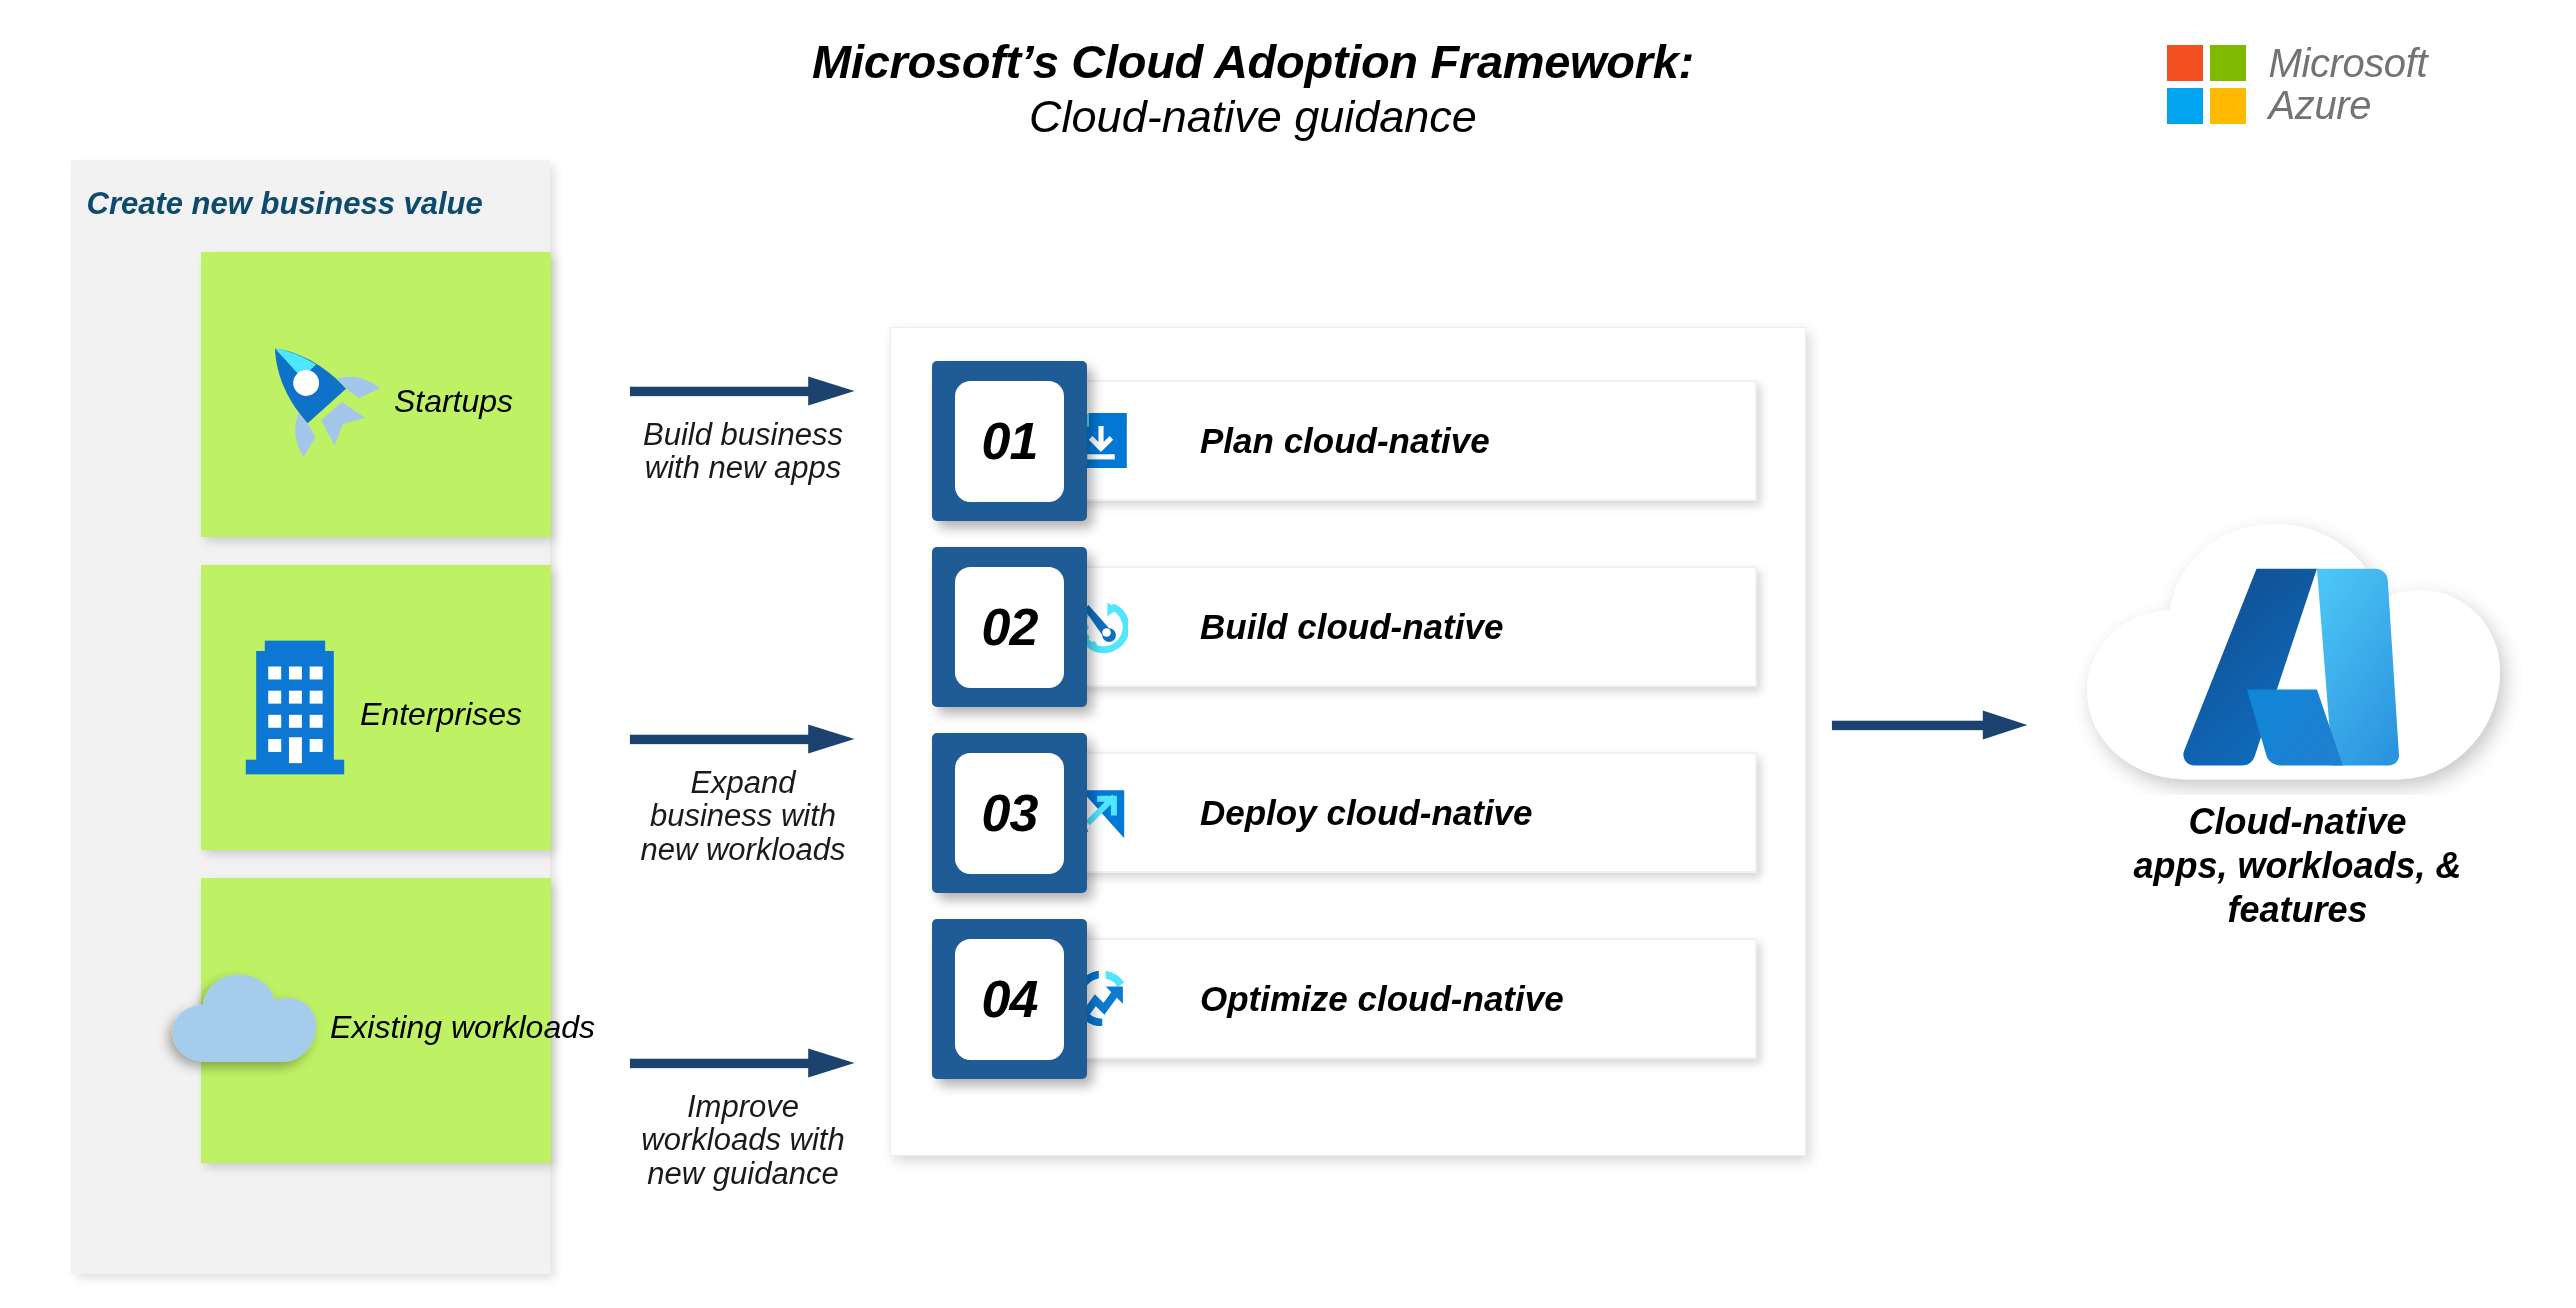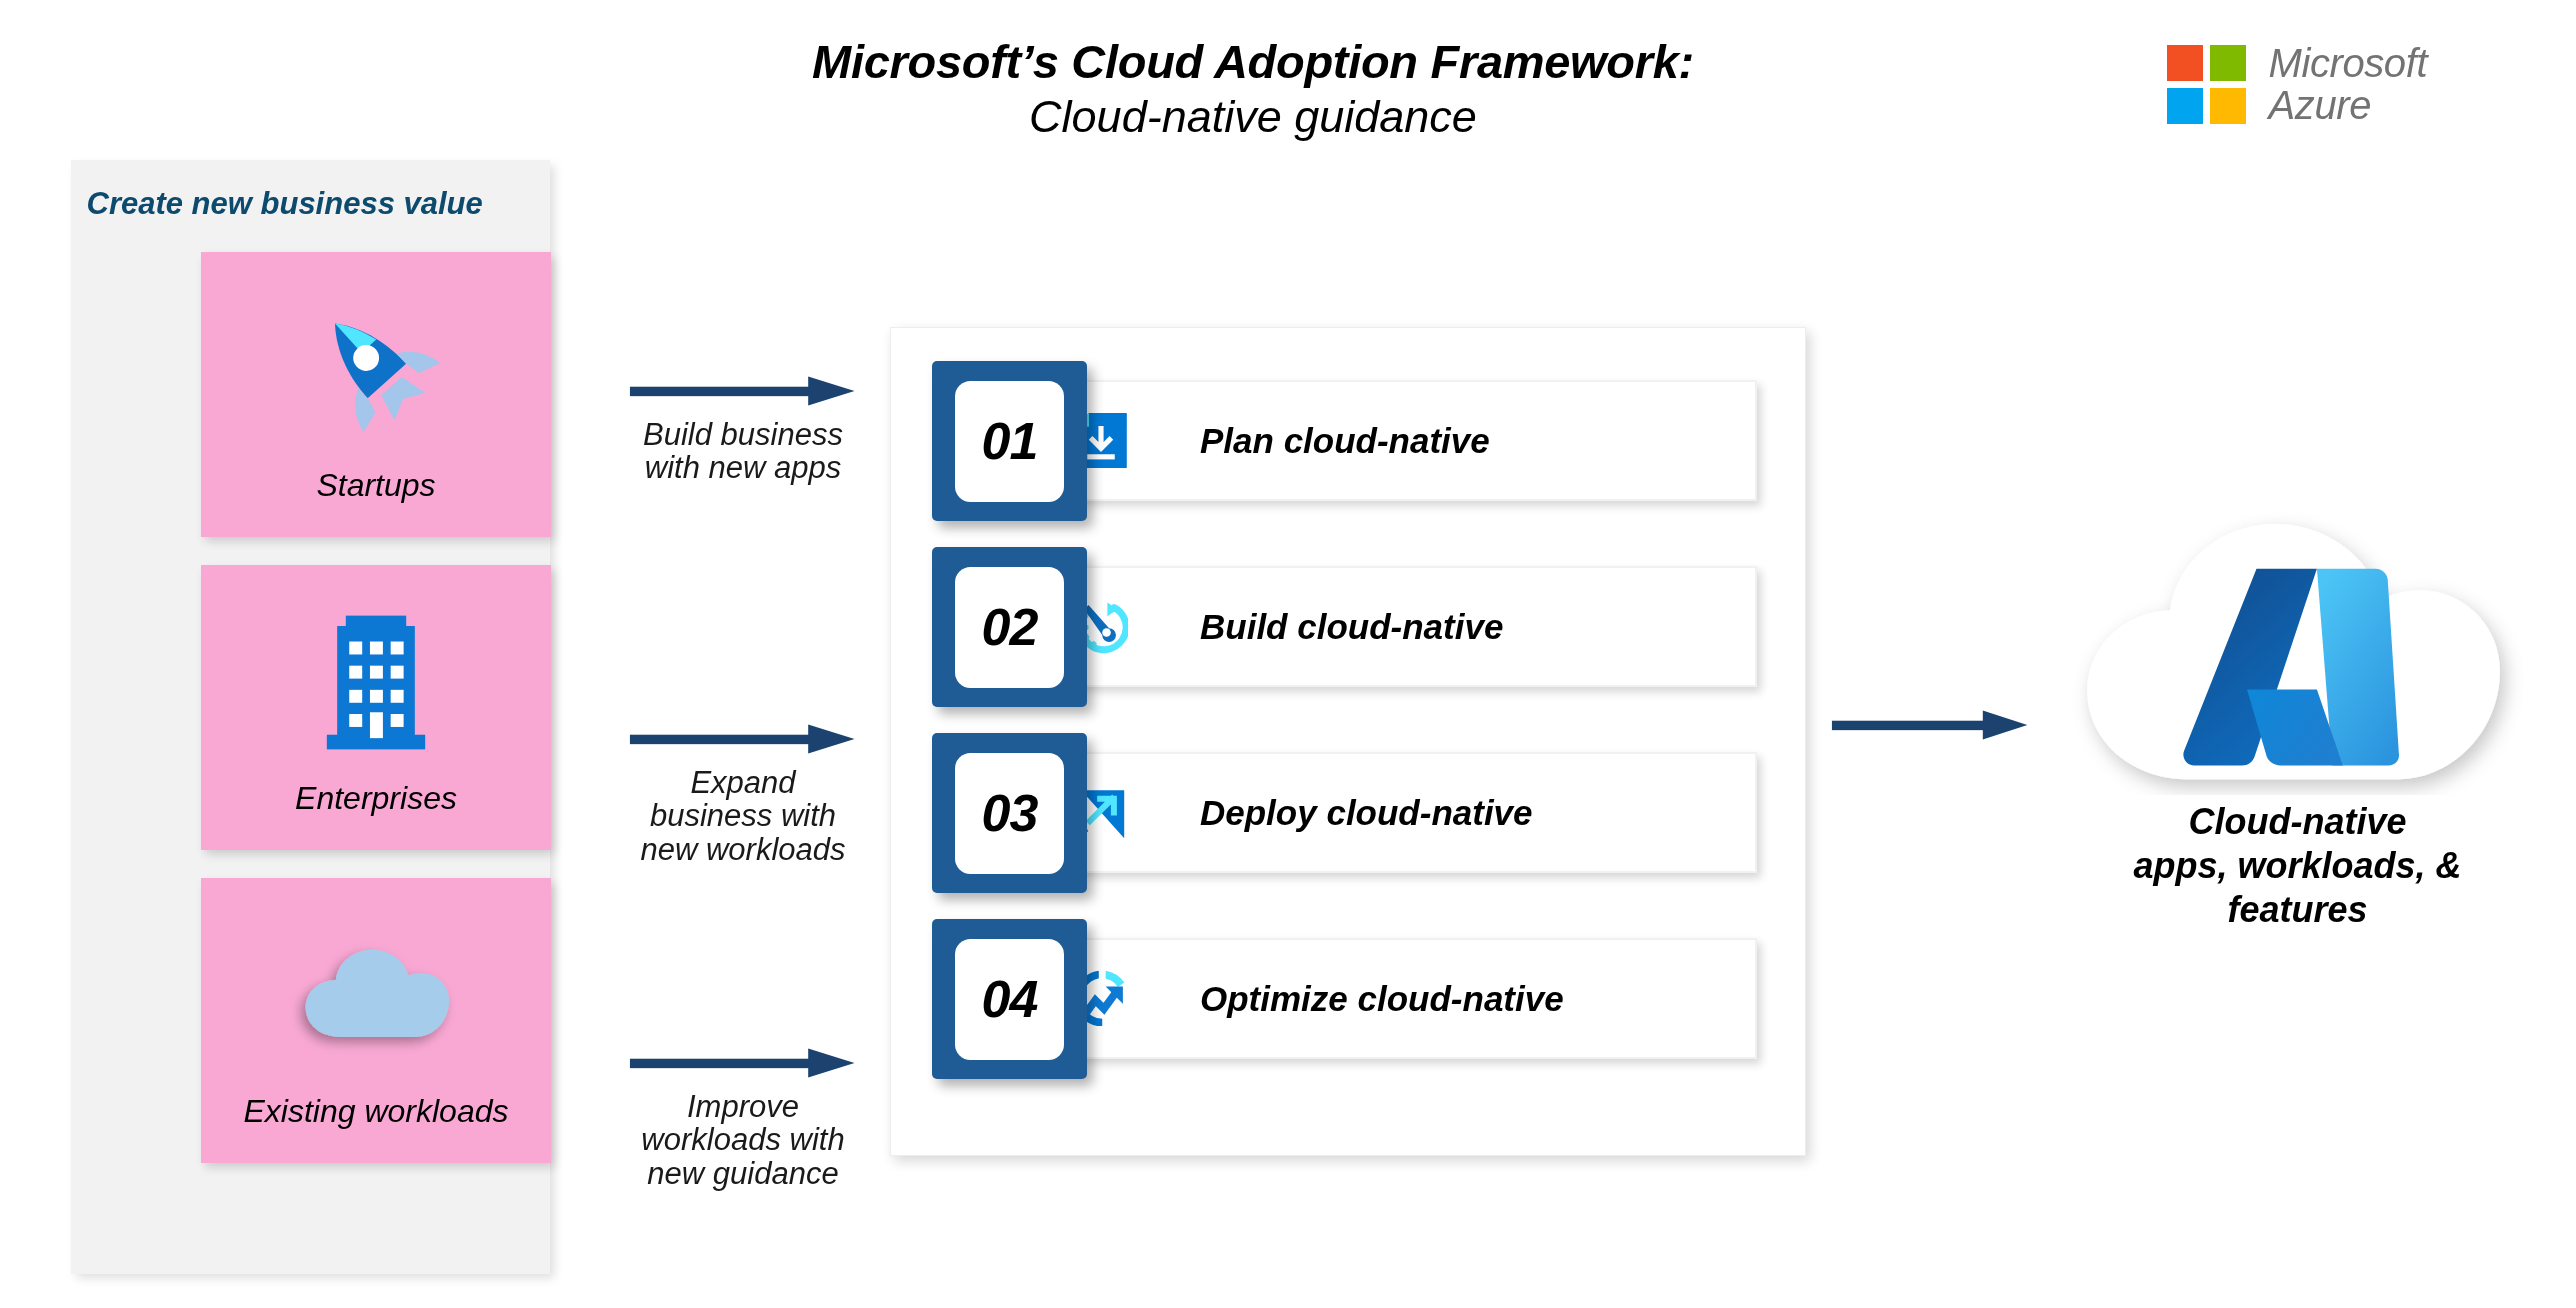--- a/index.html
+++ b/index.html
@@ -98,24 +98,24 @@
     top: 92px;
     width: 350px;
     display: flex;
     flex-direction: column;
     gap: 28px;
   }
   .persona-card {
     position: relative;
     width: 350px;
     height: 285px;
-    background: #f9a8d4;
+    background: #bef264;
     box-shadow: 4.3px 5.2px 9.5px rgba(0,0,0,0.17);
     display: flex;
-    flex-direction: column;
+    flex-direction: row;
     align-items: center;
     justify-content: center;
   }
   .persona-icon {
     height: 168px;
     display: flex;
     align-items: center;
     justify-content: center;
   }
   .persona-label {

